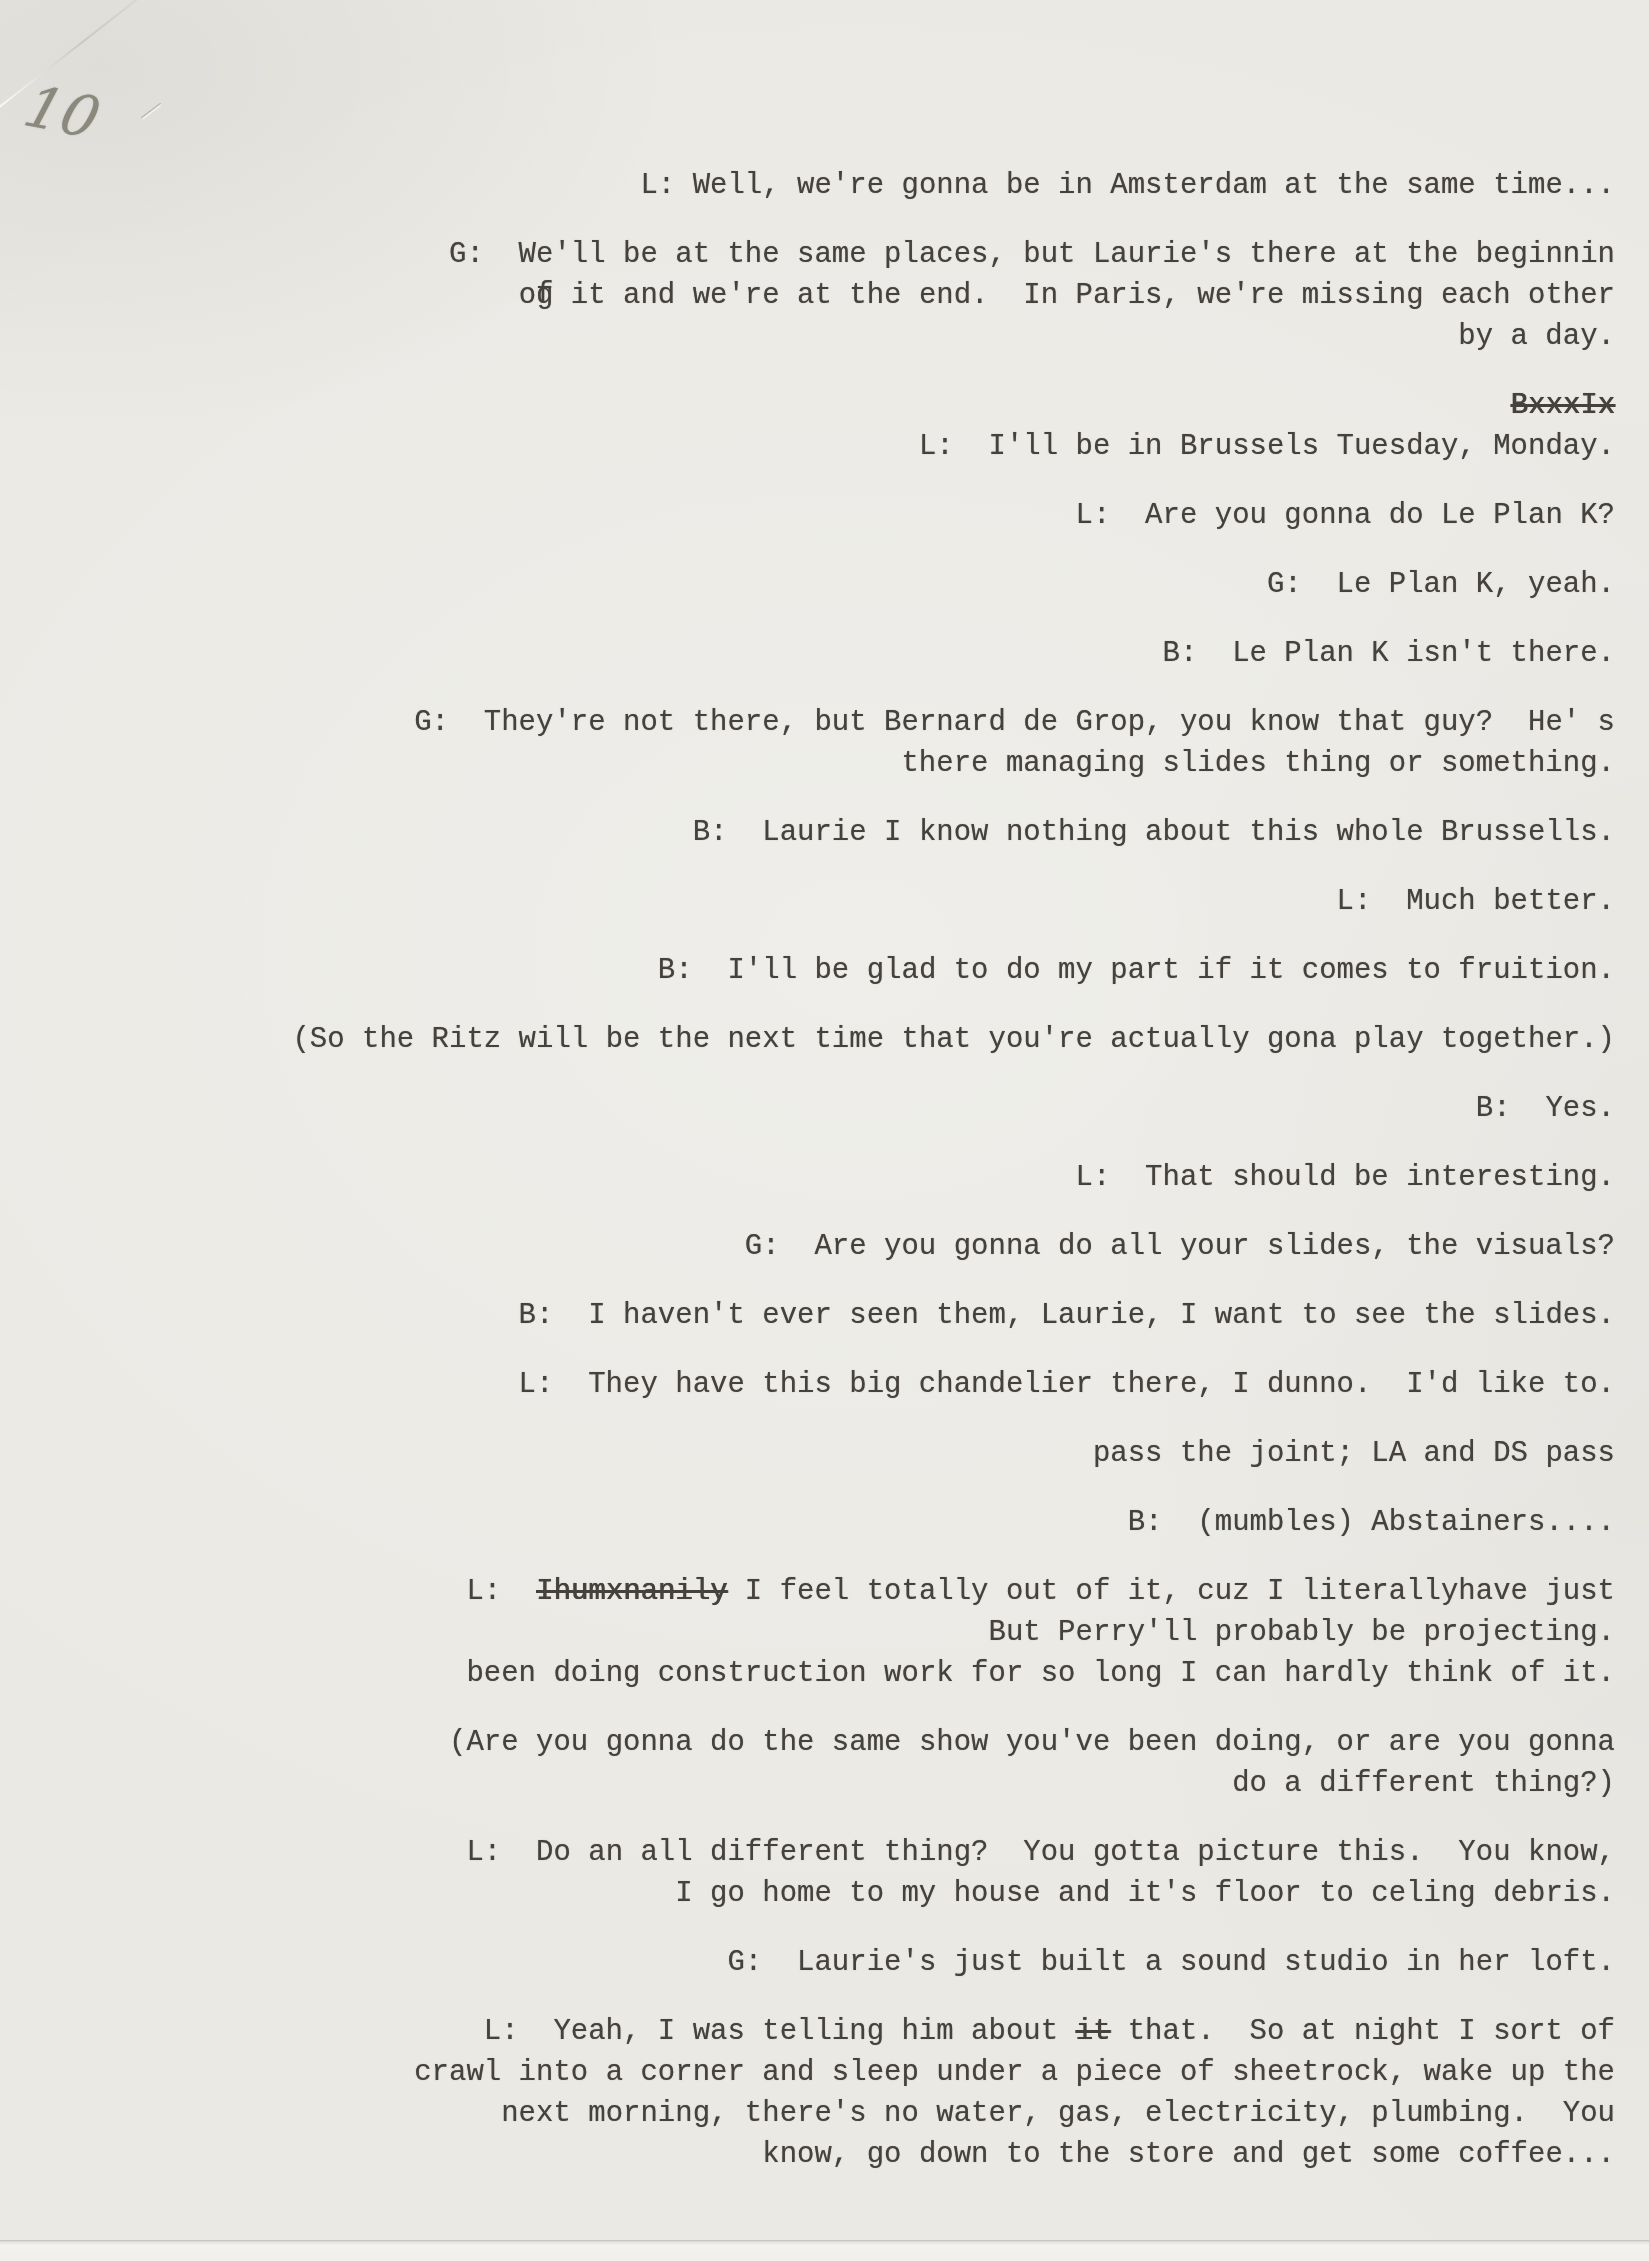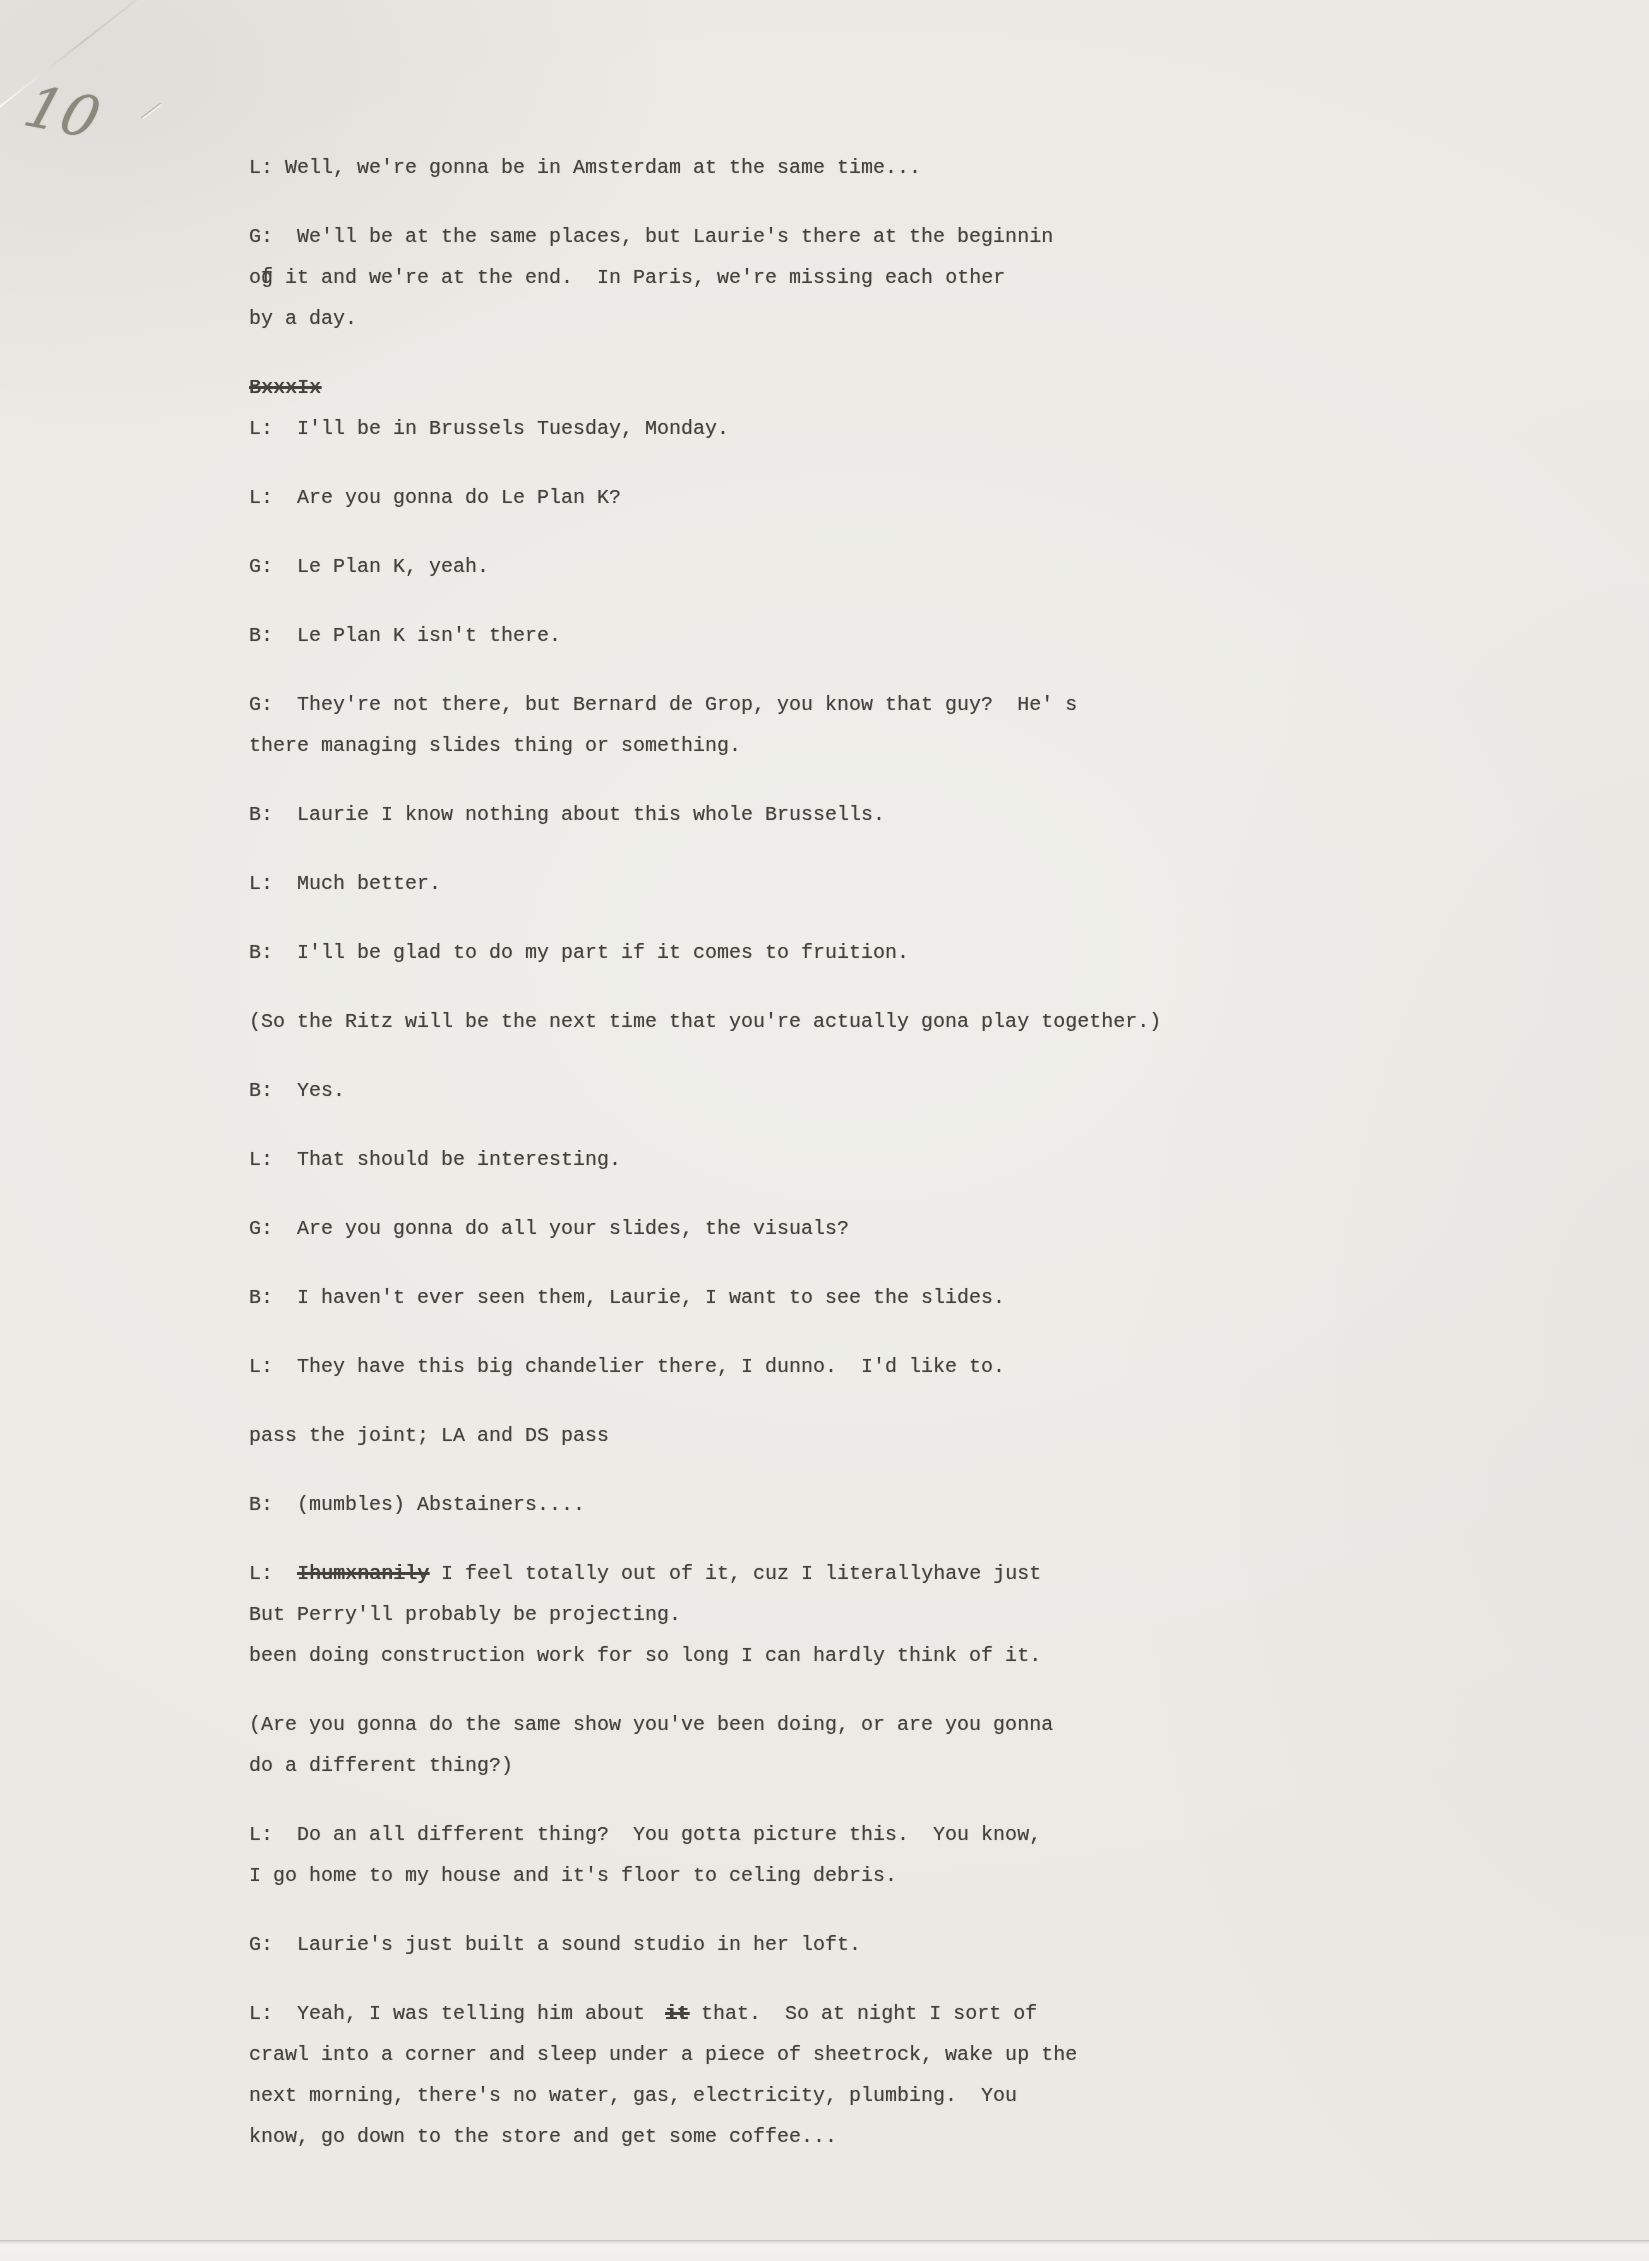--- a/index.html
+++ b/index.html
@@ -30,33 +30,34 @@
   }
   .pagenum{
     position:absolute;left:26px;top:84px;
     font-family:"DejaVu Serif",serif;font-style:italic;
     font-size:57px;line-height:1;
     color:var(--pencil,#8b887e);
     transform:rotate(11deg) skewX(-6deg);
     text-shadow:0 0 1.4px rgba(125,122,113,0.55);
   }
   .transcript{
-    position:absolute;left:249px;top:147px;right:35px;
-    font-size:20px;
+    position:absolute;left:249px;top:165px;right:35px;
+    font-size:29px;
     color:var(--ink,#45413c);
     text-shadow:0 0 0.9px rgba(70,64,56,0.55);
+    text-align:right;
   }
   .para{margin:0 0 28px 0;}
   .line{height:41px;line-height:41px;white-space:pre;}
   .strike{
     text-decoration:line-through;
     text-decoration-thickness:2.8px;
     text-shadow:0.6px 0 0 currentColor, 0 0 0.9px rgba(70,64,56,0.55);
   }
-  .strike.heavy{font-weight:bold;margin-left:8px;}
+  .strike.heavy{font-weight:normal;}
   .overtype{position:relative;display:inline-block;width:1ch;}
   .overtype .over{position:absolute;left:0;top:-1.4px;}
   .bottom-edge{
     position:absolute;left:0;bottom:0;width:100%;height:21px;
     background:linear-gradient(#bfbcb6 0px, #e6e5e1 2.1px, #f3f2ee 5.5px, #f0efeb 100%);
   }
 </style>
 </head>
 <body>
 

